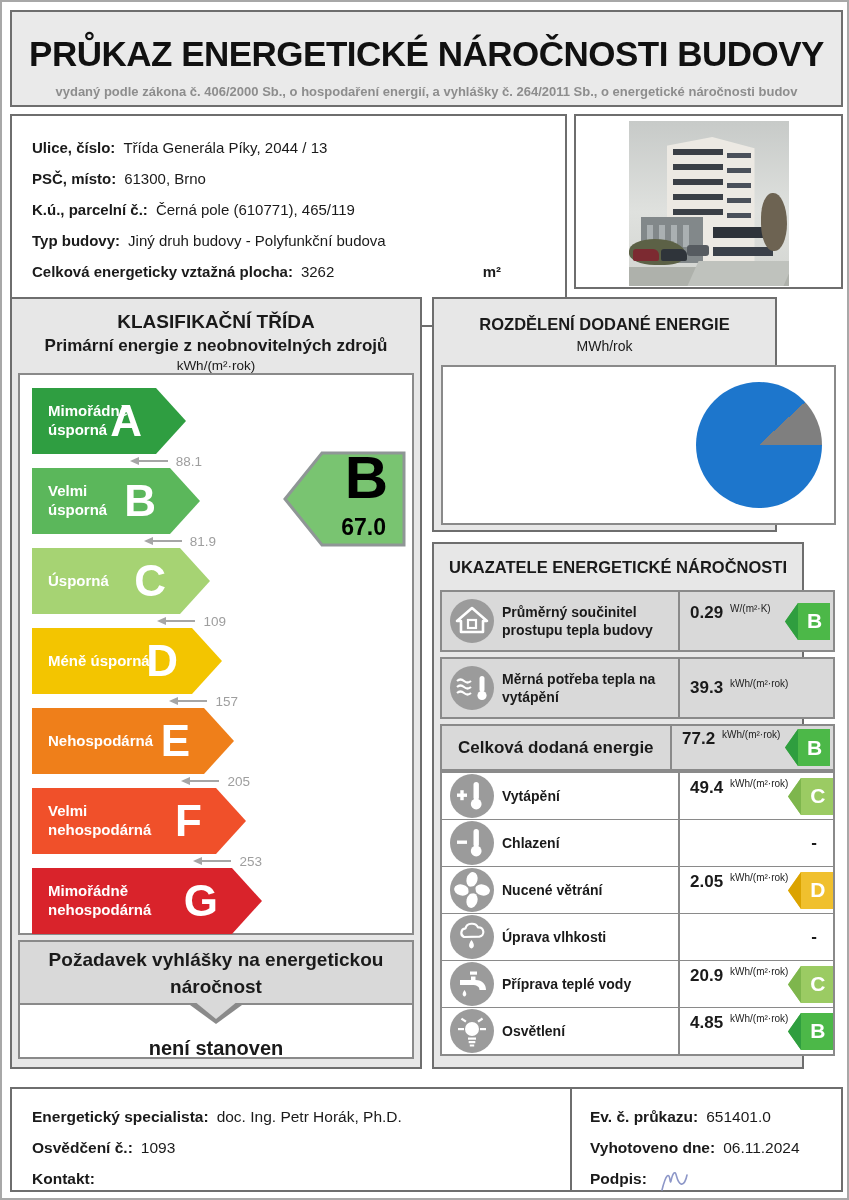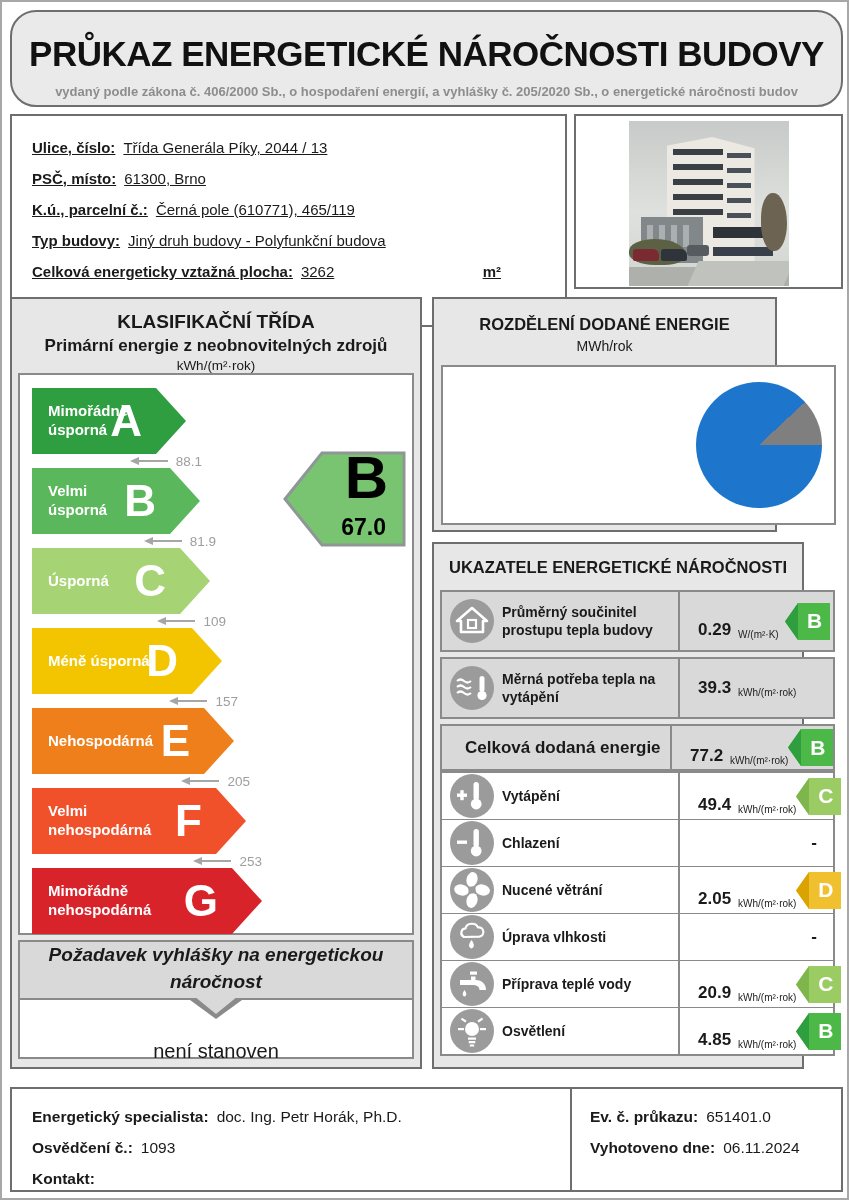--- a/index.html
+++ b/index.html
@@ -4,26 +4,26 @@
 <style>
   html,body{margin:0;padding:0;background:#fff;}
   .sheet{
     position:relative;width:849px;height:1200px;background:#fff;
     font-family:"Liberation Sans","DejaVu Sans",sans-serif;color:#1a1a1a;
     border:2px solid #a8a8a8;box-sizing:border-box;overflow:hidden;
   }
   .box{position:absolute;box-sizing:border-box;border:2px solid #6e6e6e;background:#fff;}
 
   
-  .header-box{left:8px;top:8px;width:833px;height:97px;background:#eaeaea;text-align:center;border-radius:26px;}
+  .header-box{left:8px;top:8px;width:833px;height:97px;background:#eaeaea;text-align:center;}
   .main-title{margin-top:22px;font-size:35px;font-weight:bold;letter-spacing:-0.5px;color:#111;}
   .sub-title{margin-top:10px;font-size:13px;font-weight:bold;color:#8d8d8d;}
 
   
-  .address-box{left:8px;top:112px;width:557px;height:213px;padding:16px 0 7px 20px;text-decoration:underline;}
+  .address-box{left:8px;top:112px;width:557px;height:213px;padding:16px 0 7px 20px;}
   .addr-row{display:flex;align-items:baseline;line-height:31px;font-size:15px;}
   .addr-label{font-weight:bold;margin-right:8px;white-space:nowrap;}
   .addr-unit{font-weight:bold;margin-left:auto;margin-right:64px;}
 
   
   .photo-box{left:572px;top:112px;width:269px;height:175px;}
   .photo{position:relative;width:160px;height:165px;margin:5px auto 0;overflow:hidden;
          background:linear-gradient(#c7cac8,#dfe1de 55%,#d2d4d0);}
   .ph{position:absolute;}
   .tower{left:38px;top:16px;width:88px;height:124px;background:#ece9e3;
@@ -73,26 +73,26 @@
   .th-arrow::before{content:"";position:absolute;left:-2px;top:-3.5px;
     border-top:4.5px solid transparent;border-bottom:4.5px solid transparent;border-right:9px solid #a6a6a6;}
   .big-arrow{position:absolute;right:6px;top:76px;width:124px;height:96px;}
   .big-arrow svg{position:absolute;left:0;top:0;}
   .big-letter{position:absolute;right:18px;top:-8px;font-size:60px;font-weight:bold;color:#000;}
   .big-value{position:absolute;right:20px;bottom:6px;font-size:23px;font-weight:bold;color:#000;}
 
   .req-outer{position:absolute;left:6px;top:641px;width:396px;height:119px;background:#fff;
              border:2px solid #8a8a8a;box-sizing:border-box;}
   .req-head{position:relative;height:56px;background:#d9d9d9;border-bottom:2px solid #8a8a8a;
-            font-size:19px;font-weight:bold;line-height:1.4;font-style:italic;}
+            font-size:19px;font-weight:bold;line-height:1.4;padding-top:5px;}
   .chev-border{position:absolute;left:50%;bottom:-21px;transform:translateX(-50%);
                width:52px;height:19px;background:#8a8a8a;clip-path:polygon(0 0,100% 0,50% 100%);}
   .chev-fill{position:absolute;left:50%;bottom:-16px;transform:translateX(-50%);
              width:44px;height:18px;background:#d9d9d9;clip-path:polygon(0 0,100% 0,50% 100%);}
-  .req-value{margin-top:40px;font-size:20px;font-weight:normal;}
+  .req-value{margin-top:32px;font-size:20px;font-weight:bold;}
 
   
   .energy-panel{left:430px;top:295px;width:345px;height:235px;background:#e7e7e7;text-align:center;}
   .ep-title{margin-top:16px;font-size:16.5px;font-weight:bold;}
   .ep-unit{margin-top:4px;font-size:14px;}
   .chart-box{position:absolute;left:7px;top:66px;width:395px;height:160px;background:#fff;
              border:2px solid #8a8a8a;box-sizing:border-box;text-align:left;}
   .legend{position:absolute;left:8px;top:7px;}
   .legend-item{display:flex;align-items:center;font-size:13px;font-weight:bold;line-height:19px;}
   .legend-swatch{width:11px;height:11px;margin-right:4px;flex:0 0 auto;}
@@ -107,23 +107,23 @@
   .row-p1{top:46px;height:62px;}
   .row-p2{top:113px;height:62px;}
   .row-p3{top:180px;height:47px;}
   .ind-table{position:absolute;left:6px;top:227px;width:395px;box-sizing:border-box;
              border:2px solid #8a8a8a;background:#fff;}
   .ind-trow{display:flex;align-items:center;height:46px;border-top:1.5px solid #8a8a8a;background:#fff;}
   .ind-trow:first-child{border-top:none;}
   .icon-cell{flex:0 0 60px;display:flex;justify-content:center;align-items:center;}
   .ind-label{flex:1;font-size:14px;font-weight:bold;line-height:1.3;padding-right:8px;}
   .label-cell{flex:0 0 168px;}
-  .total-label{flex:0 0 228px;font-size:17px;font-weight:bold;padding-left:23px;box-sizing:border-box;}
+  .total-label{flex:0 0 228px;font-size:17px;font-weight:bold;padding-left:16px;box-sizing:border-box;}
   .vdiv{align-self:stretch;width:0;border-left:2px solid #8a8a8a;}
-  .value-cell{flex:1;display:flex;align-items:flex-end;padding-left:18px;}
+  .value-cell{flex:1;display:flex;align-items:flex-start;padding-left:10px;}
   .ind-value{font-size:17px;font-weight:bold;}
   .ind-unit{font-size:10px;margin-left:7px;color:#222;}
   .badge{position:relative;width:45px;height:37px;margin-left:auto;margin-right:3px;flex:0 0 auto;}
   .badge svg{position:absolute;left:0;top:0;}
   .badge-letter{position:absolute;left:14px;top:0;width:31px;height:37px;display:flex;
                 align-items:center;justify-content:center;color:#fff;font-size:21px;font-weight:bold;}
   .dash-cell{flex:1;display:flex;align-items:center;}
   .dash-cell .ind-value{margin-left:auto;margin-right:16px;}
   .ind-icon{width:44px;height:44px;}
 
@@ -135,21 +135,21 @@
   .f-label{font-weight:bold;margin-right:8px;white-space:nowrap;}
   .sig{margin-left:4px;margin-top:4px;}
 </style>
 </head>
 <body>
 
 <div class="sheet">
 
   <div class="box header-box">
     <div class="main-title">PRŮKAZ ENERGETICKÉ NÁROČNOSTI BUDOVY</div>
-    <div class="sub-title">vydaný podle zákona č. 406/2000 Sb., o hospodaření energií, a vyhlášky č. 205/2020 Sb., o energetické náročnosti budov</div>
+    <div class="sub-title">vydaný podle zákona č. 406/2000 Sb., o hospodaření energií, a vyhlášky č. 264/2011 Sb., o energetické náročnosti budov</div>
   </div>
 
   <div class="box address-box">
     <div class="addr-row">
       <span class="addr-label">Ulice, číslo:</span>
       <span>Třída Generála Píky, 2044 / 13</span>
     </div>
     <div class="addr-row">
       <span class="addr-label">PSČ, místo:</span>
       <span>61300, Brno</span>
@@ -497,16 +497,22 @@
     </div>
     <div class="f-right">
       <div class="f-row">
         <span class="f-label">Ev. č. průkazu:</span>
         <span>651401.0</span>
       </div>
       <div class="f-row">
         <span class="f-label">Vyhotoveno dne:</span>
         <span>06.11.2024</span>
       </div>
+      <div class="f-row">
+        <span class="f-label">Podpis:</span>
+        <svg class="sig" width="36" height="26" viewBox="0 0 36 26">
+          <path d="M3 22 C7 6 10 4 11 12 C12 18 12 8 15 5 C18 3 17 14 22 16 C25 17 27 12 28 7" stroke="#8d97c8" fill="none" stroke-width="1.6" stroke-linecap="round"></path>
+        </svg>
+      </div>
     </div>
   </div>
 
 </div>
 
 </body></html>

